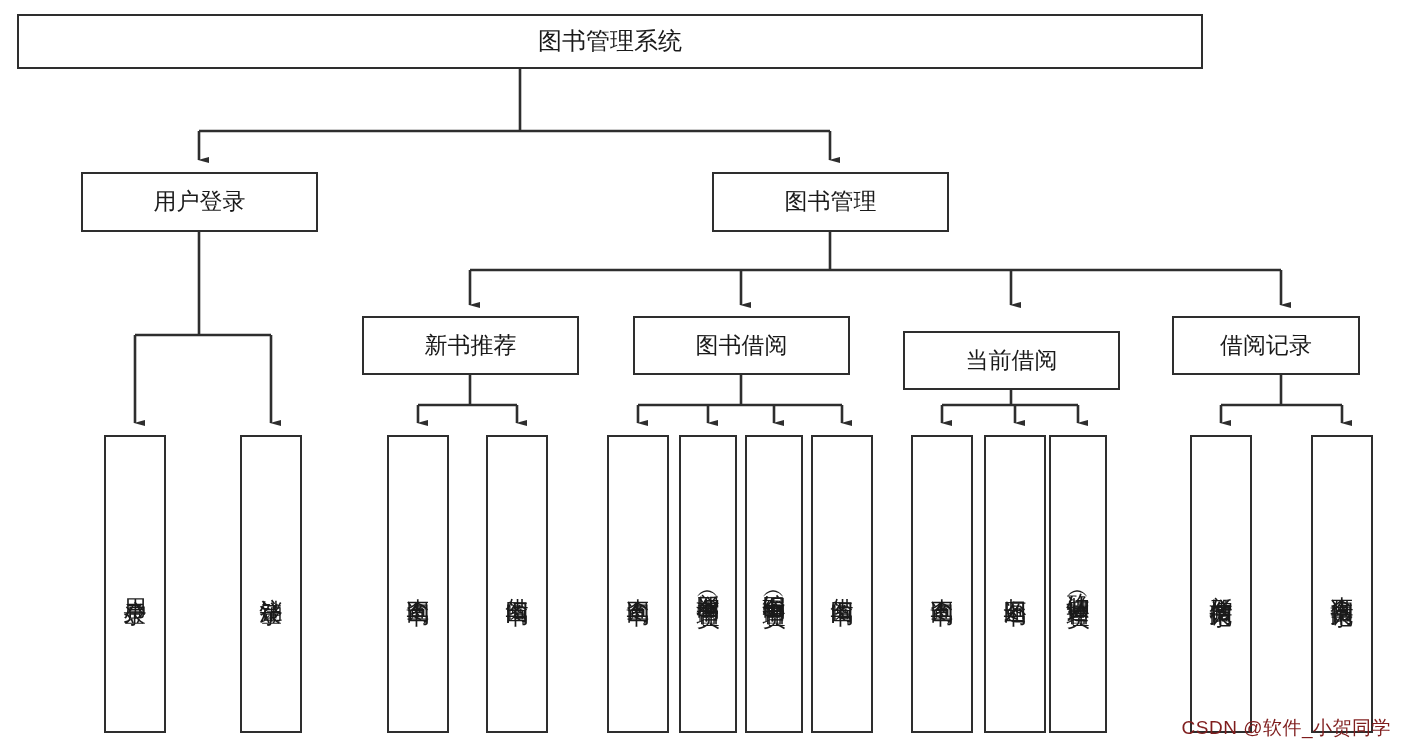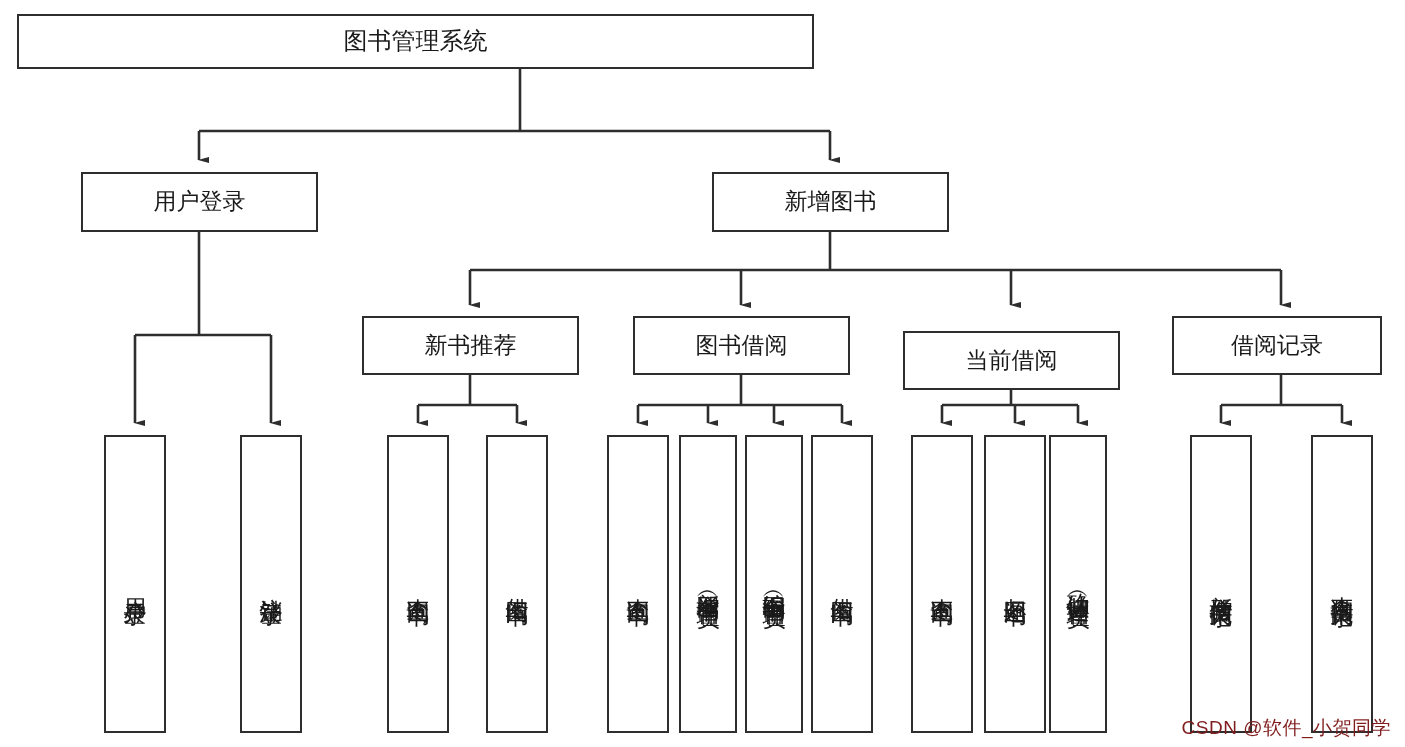--- a/index.html
+++ b/index.html
@@ -114,41 +114,41 @@
       <path d="M 1015 405 L 1015 423" marker-end="url(#arrow)"></path>
       <path d="M 1078 405 L 1078 423" marker-end="url(#arrow)"></path>
 
       <path d="M 1281 375 L 1281 405"></path>
       <path d="M 1221 405 L 1342 405"></path>
       <path d="M 1221 405 L 1221 423" marker-end="url(#arrow)"></path>
       <path d="M 1342 405 L 1342 423" marker-end="url(#arrow)"></path>
     </g>
   </svg>
 
-  <div class="node root horizontal" style="left:17px; top:14px; width:797px; height:55px;">
+  <div class="node root horizontal" style="left:17px; top:14px; width:1186px; height:55px;">
     <span class="label">图书管理系统</span>
   </div>
 
   <div class="node horizontal" style="left:81px; top:172px; width:237px; height:60px;">
     <span class="label">用户登录</span>
   </div>
   <div class="node horizontal" style="left:712px; top:172px; width:237px; height:60px;">
-    <span class="label">新增图书</span>
+    <span class="label">图书管理</span>
   </div>
 
   <div class="node horizontal" style="left:633px; top:316px; width:217px; height:59px;">
     <span class="label">图书借阅</span>
   </div>
   <div class="node horizontal" style="left:362px; top:316px; width:217px; height:59px;">
     <span class="label">新书推荐</span>
   </div>
   <div class="node horizontal" style="left:903px; top:331px; width:217px; height:59px;">
     <span class="label">当前借阅</span>
   </div>
-  <div class="node horizontal" style="left:1172px; top:316px; width:210px; height:59px;">
+  <div class="node horizontal" style="left:1172px; top:316px; width:188px; height:59px;">
     <span class="label">借阅记录</span>
   </div>
 
   <div class="node vertical" style="left:104px; top:435px; width:62px; height:298px;">
     <span class="label">用户登录</span>
   </div>
   <div class="node vertical" style="left:240px; top:435px; width:62px; height:298px;">
     <span class="label">注销登录</span>
   </div>
 

